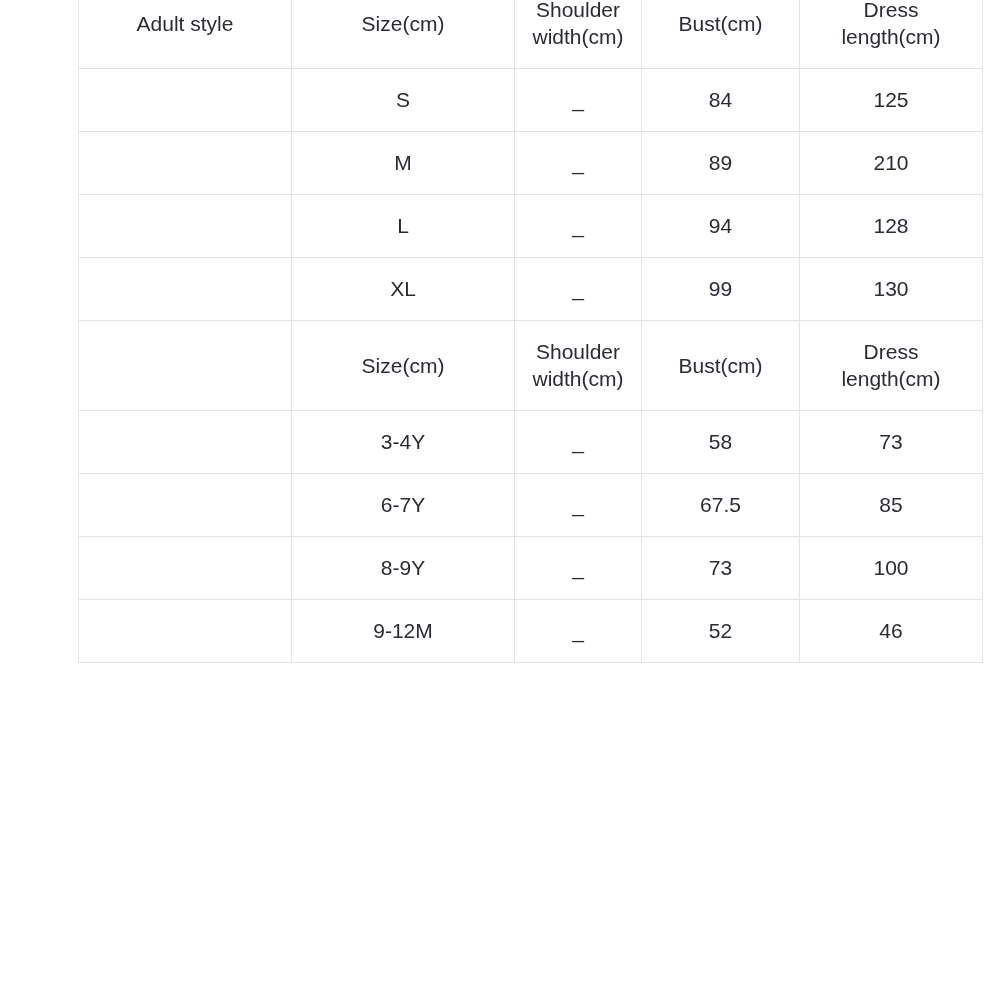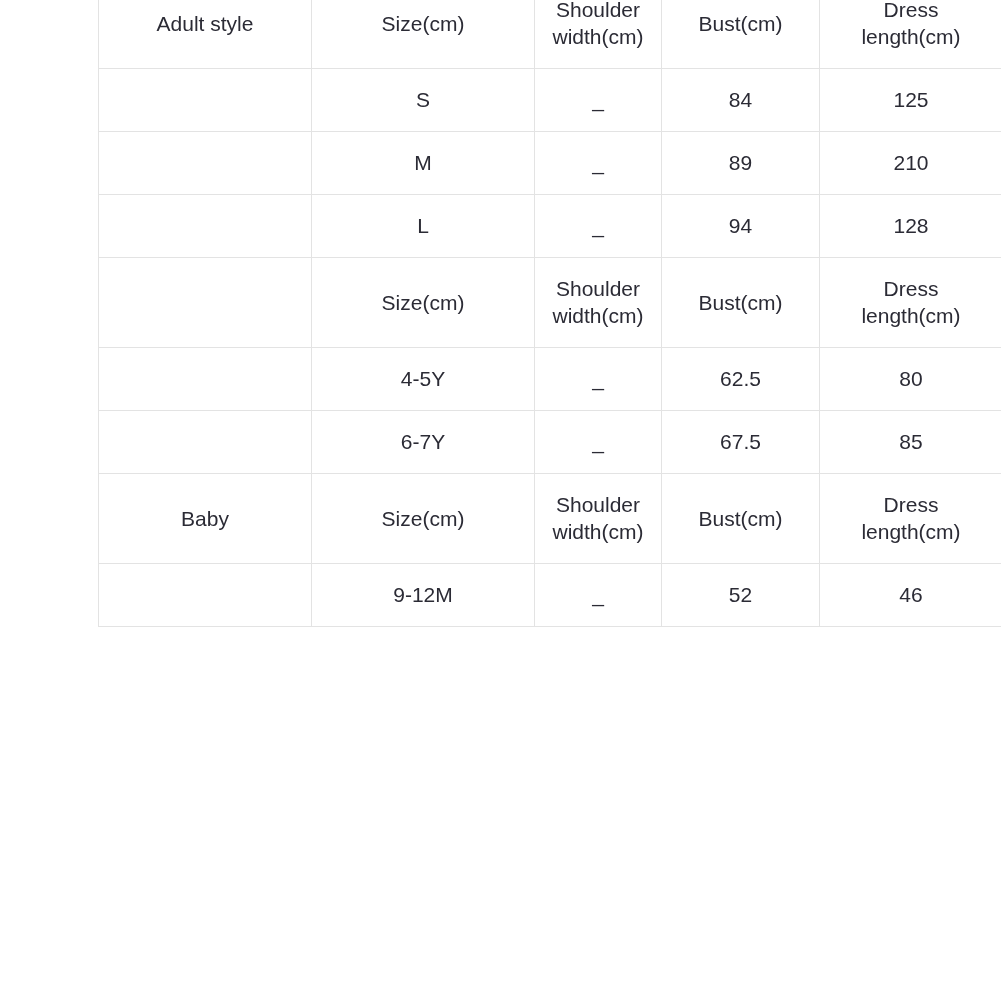--- a/index.html
+++ b/index.html
@@ -12,21 +12,20 @@
     height: 1001px;
     overflow: hidden;
     font-family: "Liberation Sans", sans-serif;
   }
 
   #chart-root {
     position: relative;
     width: 895px;
     height: 1001px;
     background: #ffffff;
-    margin-left: 20px;
   }
 
   
   #size-table-wrap {
     position: absolute;
     left: 78px;
     top: -22px;
     width: 905px;
   }
 
@@ -120,59 +119,60 @@
             <td>89</td>
             <td>210</td>
           </tr>
           <tr class="data-row">
             <td class="group-label"></td>
             <td>L</td>
             <td class="dash">_</td>
             <td>94</td>
             <td>128</td>
           </tr>
+          <tr class="data-row">
+            <td class="group-label"></td>
+            <td>XL</td>
+            <td class="dash">_</td>
+            <td>99</td>
+            <td>130</td>
+          </tr>
           <tr class="header-row">
             <td class="group-label"></td>
             <td>Size(cm)</td>
             <td>
               <span class="hdr-2line">Shoulder</span>
               <span class="hdr-2line">width(cm)</span>
             </td>
             <td>Bust(cm)</td>
             <td>
               <span class="hdr-2line">Dress</span>
               <span class="hdr-2line">length(cm)</span>
             </td>
           </tr>
           <tr class="data-row">
             <td class="group-label"></td>
-            <td>4-5Y</td>
+            <td>3-4Y</td>
             <td class="dash">_</td>
-            <td>62.5</td>
-            <td>80</td>
+            <td>58</td>
+            <td>73</td>
           </tr>
           <tr class="data-row">
             <td class="group-label"></td>
             <td>6-7Y</td>
             <td class="dash">_</td>
             <td>67.5</td>
             <td>85</td>
           </tr>
-          <tr class="header-row">
-            <td class="group-label">Baby</td>
-            <td>Size(cm)</td>
-            <td>
-              <span class="hdr-2line">Shoulder</span>
-              <span class="hdr-2line">width(cm)</span>
-            </td>
-            <td>Bust(cm)</td>
-            <td>
-              <span class="hdr-2line">Dress</span>
-              <span class="hdr-2line">length(cm)</span>
-            </td>
+          <tr class="data-row">
+            <td class="group-label"></td>
+            <td>8-9Y</td>
+            <td class="dash">_</td>
+            <td>73</td>
+            <td>100</td>
           </tr>
           <tr class="data-row">
             <td class="group-label"></td>
             <td>9-12M</td>
             <td class="dash">_</td>
             <td>52</td>
             <td>46</td>
           </tr>
         </tbody>
     </table>

